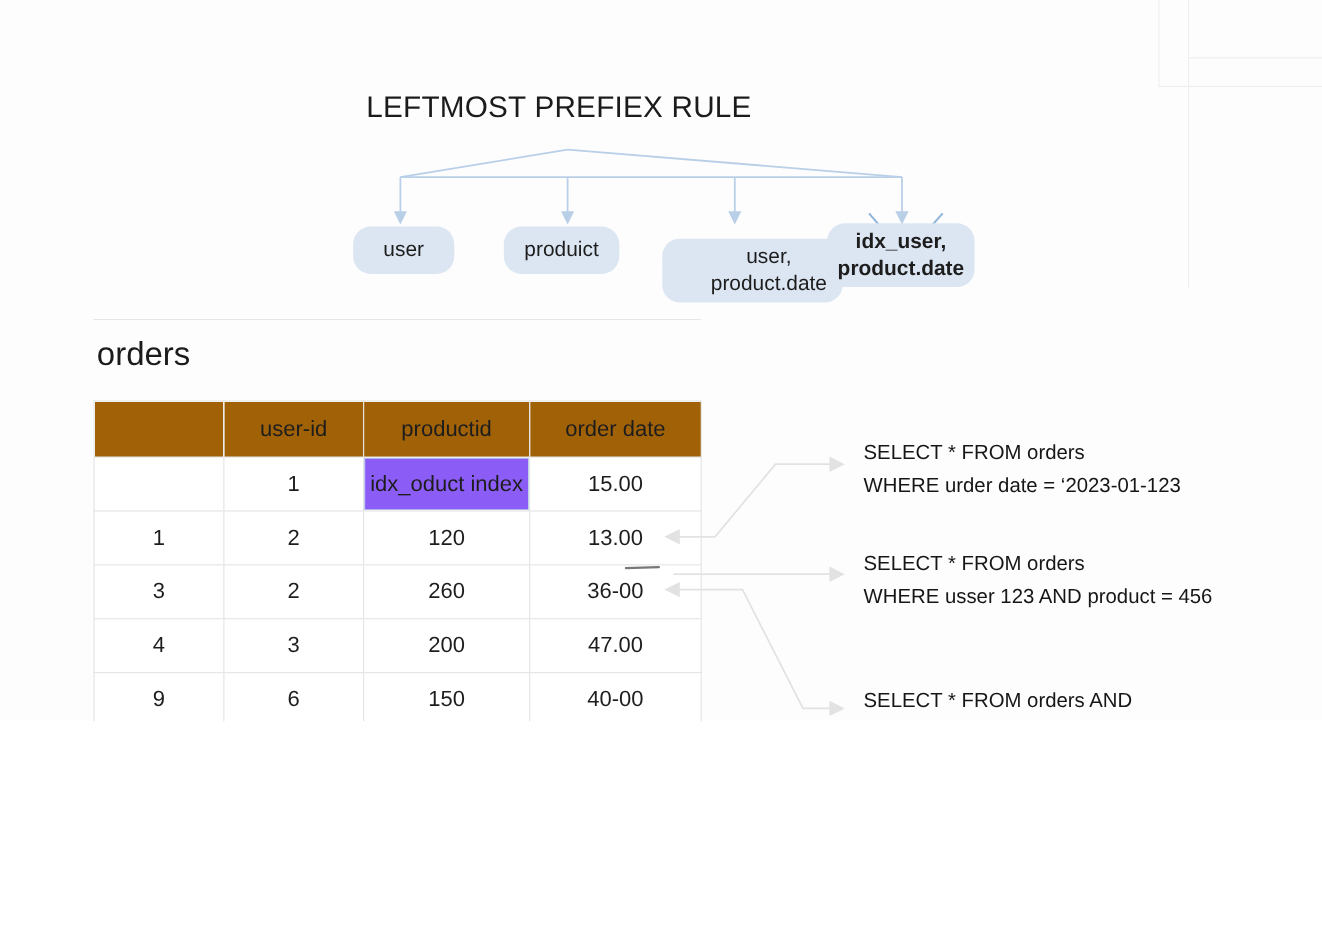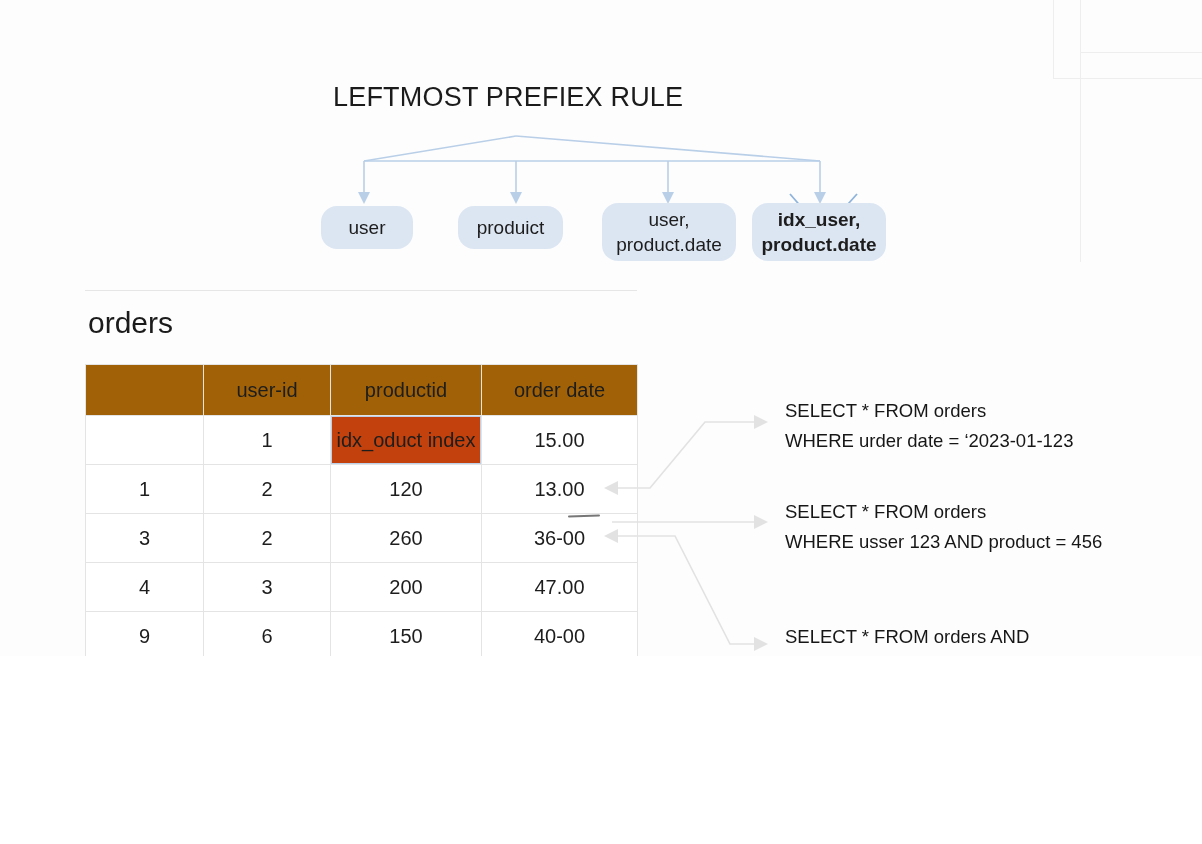--- a/index.html
+++ b/index.html
@@ -58,21 +58,21 @@
     font-size: 19px;
     line-height: 25px;
     text-align: center;
     display: flex;
     align-items: center;
     justify-content: center;
     white-space: pre-line;
   }
   #pbox-0 { left: 321px; top: 206px; width: 92px;  height: 43px; }
   #pbox-1 { left: 458px; top: 206px; width: 105px; height: 43px; text-align: right; }
-  #pbox-2 { left: 602px; top: 203px; width: 134px; height: 58px; }
+  #pbox-2 { left: 602px; top: 217px; width: 134px; height: 58px; padding-left: 30px; }
   #pbox-3 { left: 752px; top: 203px; width: 134px; height: 58px; font-weight: bold; }
 
   
   #divider {
     position: absolute;
     left: 85px;
     top: 290px;
     width: 552px;
     height: 1px;
     background: #e6e6e6;
@@ -110,21 +110,21 @@
     padding: 0;
     background: #ffffff;
     overflow: hidden;
     white-space: nowrap;
   }
   #orders-table thead th {
     background: #a16207;
     height: 50px;
   }
   #orders-table td.hl {
-    background: #c2410c;
+    background: #8b5cf6;
     box-shadow: inset 0 0 0 1px #bcd0ea;
   }
 
   
   #connector-right {
     position: absolute;
     left: 560px;
     top: 380px;
     width: 280px;
     height: 300px;

